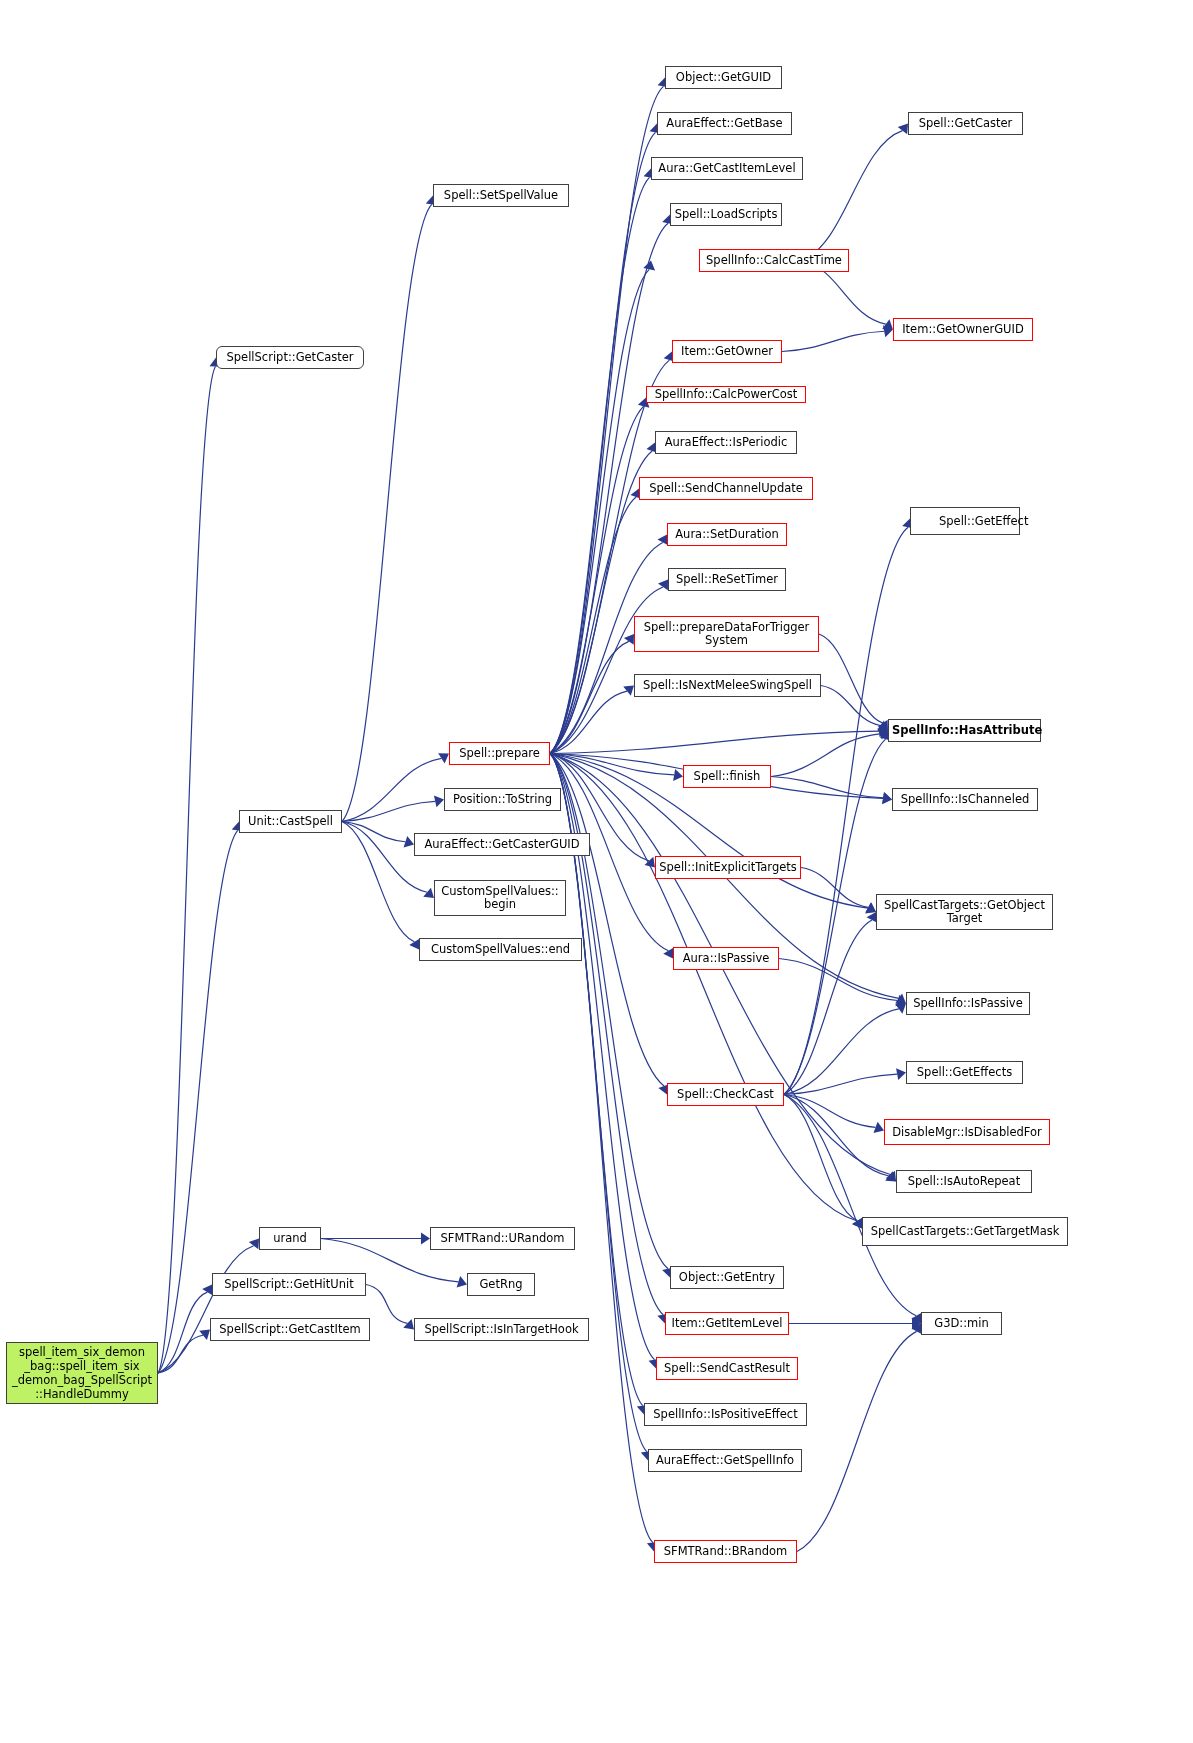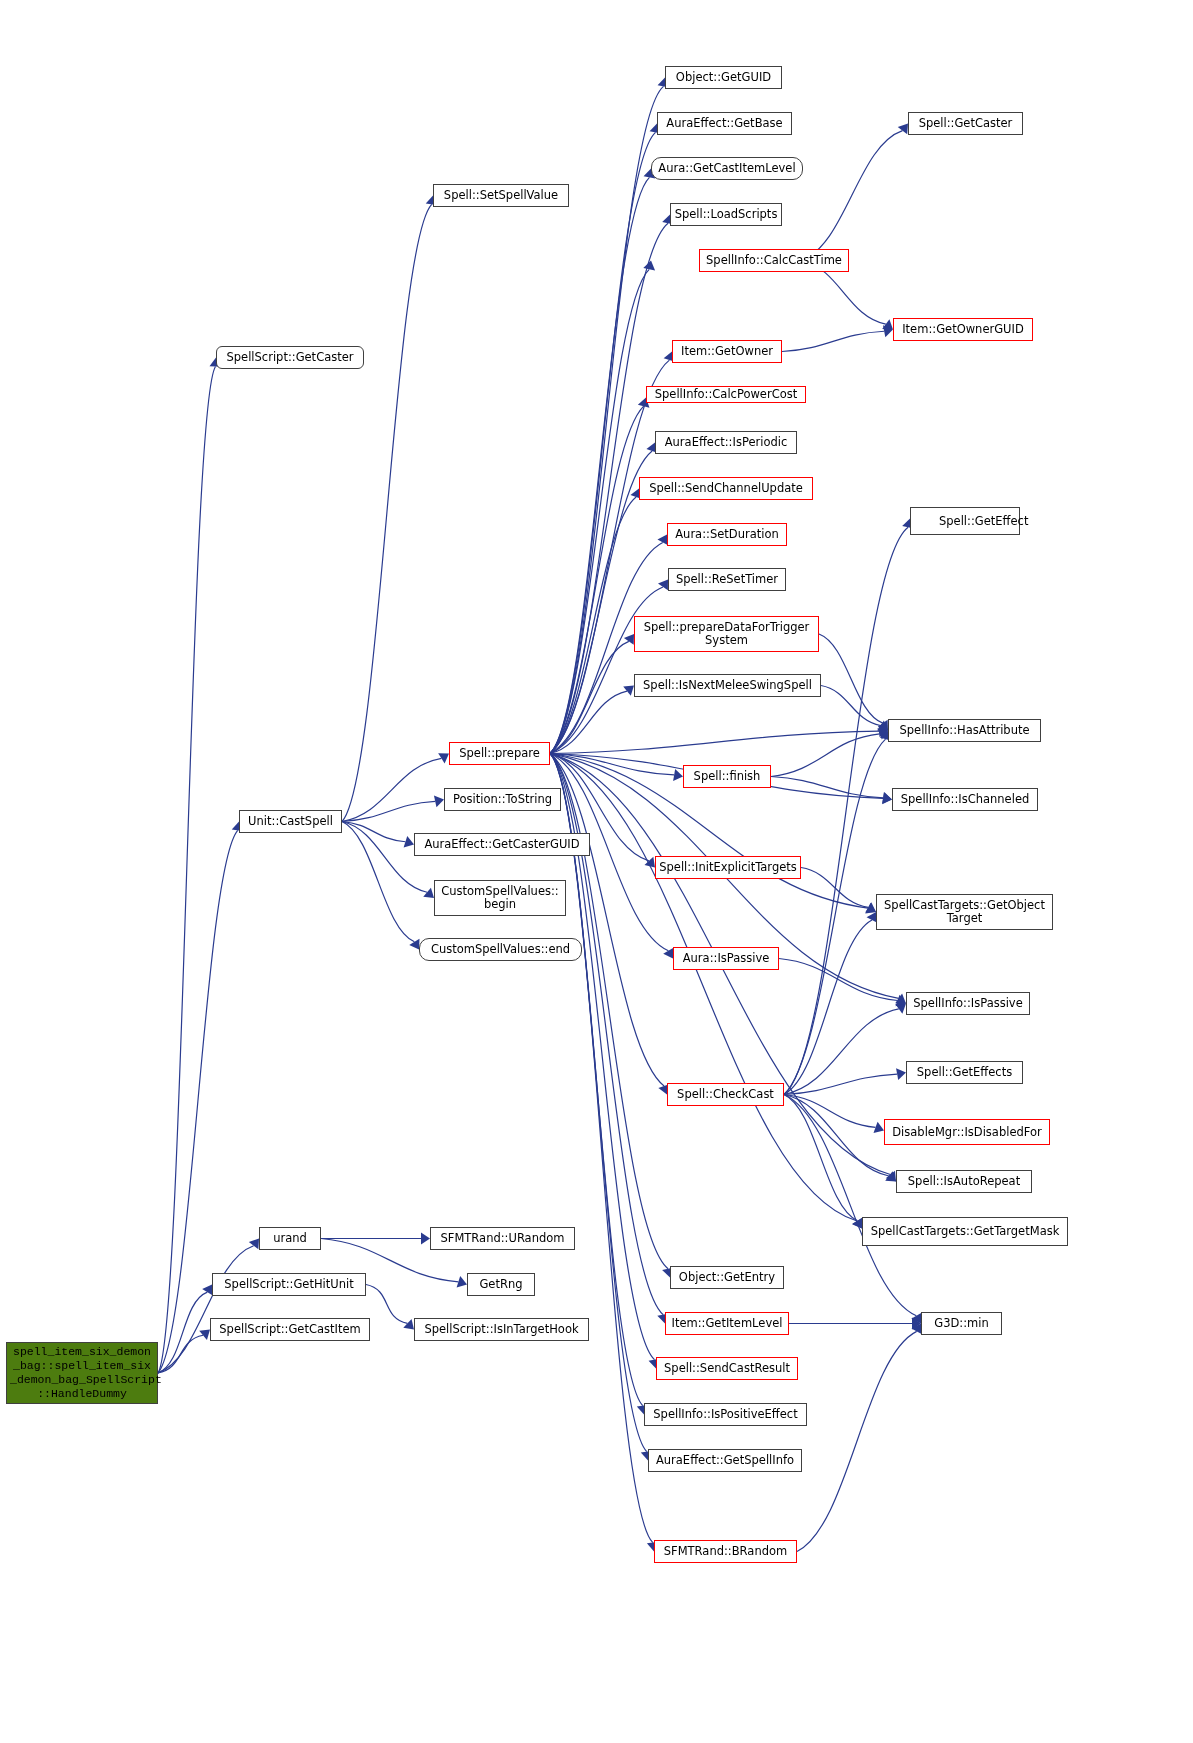--- a/index.html
+++ b/index.html
@@ -37,24 +37,23 @@
     line-height: 13px;
     color: #000000;
     letter-spacing: 0px;
     padding: 0 3px;
     white-space: pre-line;
   }
   .node.red {
     border-color: #ff0000;
   }
   .node.root {
-    background: #4d7c0f;
+    background: #bef264;
     border-color: #404040;
     line-height: 14px;
-    font-family: Liberation Mono, monospace;
   }
   .node .lbl {
     display: block;
     width: 100%;
   }
 </style>
 </head>
 <body>
 
 <div id="canvas">
@@ -186,53 +185,53 @@
       <path d="M779,958.5 C832.34,963.5625 844.176792991695,995.4316392490258 897.5167929916951,1000.4941392490258" fill="none" stroke="#2a3b8f" stroke-width="1.2"></path>
       <polygon points="906,1003.5 895.5128858243789,1006.1496105878957 899.5207001590112,994.8386679101559" fill="#2a3b8f"></polygon>
     </svg>
   <div id="node-layer">
       <div class="node root" style="left: 6px; top: 1342px; width: 152px; height: 62px;"><span class="lbl">spell_item_six_demon
 _bag::spell_item_six
 _demon_bag_SpellScript
 ::HandleDummy</span></div>
       <div class="node" style="left: 665px; top: 66px; width: 117px; height: 23px;"><span class="lbl">Object::GetGUID</span></div>
       <div class="node" style="left: 657px; top: 112px; width: 135px; height: 23px;"><span class="lbl">AuraEffect::GetBase</span></div>
-      <div class="node" style="left: 651px; top: 157px; width: 152px; height: 23px; border-radius: 10px;"><span class="lbl">Aura::GetCastItemLevel</span></div>
+      <div class="node" style="left: 651px; top: 157px; width: 152px; height: 23px;"><span class="lbl">Aura::GetCastItemLevel</span></div>
       <div class="node" style="left: 670px; top: 203px; width: 112px; height: 23px;"><span class="lbl">Spell::LoadScripts</span></div>
       <div class="node red" style="left: 651px; top: 249px; width: 150px; height: 23px; margin-left: 48px;"><span class="lbl">SpellInfo::CalcCastTime</span></div>
       <div class="node red" style="left: 672px; top: 340px; width: 110px; height: 23px;"><span class="lbl">Item::GetOwner</span></div>
       <div class="node red" style="left: 646px; top: 386px; width: 160px; height: 17px;"><span class="lbl">SpellInfo::CalcPowerCost</span></div>
       <div class="node" style="left: 655px; top: 431px; width: 142px; height: 23px;"><span class="lbl">AuraEffect::IsPeriodic</span></div>
       <div class="node red" style="left: 639px; top: 477px; width: 174px; height: 23px;"><span class="lbl">Spell::SendChannelUpdate</span></div>
       <div class="node red" style="left: 667px; top: 523px; width: 120px; height: 23px;"><span class="lbl">Aura::SetDuration</span></div>
       <div class="node" style="left: 668px; top: 568px; width: 118px; height: 23px;"><span class="lbl">Spell::ReSetTimer</span></div>
       <div class="node red" style="left: 634px; top: 616px; width: 185px; height: 36px;"><span class="lbl">Spell::prepareDataForTrigger
 System</span></div>
       <div class="node" style="left: 634px; top: 674px; width: 187px; height: 23px;"><span class="lbl">Spell::IsNextMeleeSwingSpell</span></div>
       <div class="node red" style="left: 449px; top: 742px; width: 101px; height: 23px;"><span class="lbl">Spell::prepare</span></div>
       <div class="node red" style="left: 683px; top: 765px; width: 88px; height: 23px;"><span class="lbl">Spell::finish</span></div>
       <div class="node" style="left: 444px; top: 788px; width: 117px; height: 23px;"><span class="lbl">Position::ToString</span></div>
       <div class="node" style="left: 239px; top: 810px; width: 103px; height: 23px;"><span class="lbl">Unit::CastSpell</span></div>
       <div class="node" style="left: 414px; top: 833px; width: 176px; height: 23px;"><span class="lbl">AuraEffect::GetCasterGUID</span></div>
       <div class="node red" style="left: 655px; top: 856px; width: 146px; height: 23px;"><span class="lbl">Spell::InitExplicitTargets</span></div>
       <div class="node" style="left: 434px; top: 880px; width: 132px; height: 36px;"><span class="lbl">CustomSpellValues::
 begin</span></div>
-      <div class="node" style="left: 419px; top: 938px; width: 163px; height: 23px; border-radius: 10px;"><span class="lbl">CustomSpellValues::end</span></div>
+      <div class="node" style="left: 419px; top: 938px; width: 163px; height: 23px;"><span class="lbl">CustomSpellValues::end</span></div>
       <div class="node red" style="left: 673px; top: 947px; width: 106px; height: 23px;"><span class="lbl">Aura::IsPassive</span></div>
       <div class="node red" style="left: 667px; top: 1083px; width: 117px; height: 23px;"><span class="lbl">Spell::CheckCast</span></div>
       <div class="node" style="left: 670px; top: 1266px; width: 114px; height: 23px;"><span class="lbl">Object::GetEntry</span></div>
       <div class="node red" style="left: 665px; top: 1312px; width: 124px; height: 23px;"><span class="lbl">Item::GetItemLevel</span></div>
       <div class="node red" style="left: 656px; top: 1357px; width: 142px; height: 23px;"><span class="lbl">Spell::SendCastResult</span></div>
       <div class="node" style="left: 644px; top: 1403px; width: 163px; height: 23px;"><span class="lbl">SpellInfo::IsPositiveEffect</span></div>
       <div class="node" style="left: 648px; top: 1449px; width: 154px; height: 23px;"><span class="lbl">AuraEffect::GetSpellInfo</span></div>
       <div class="node red" style="left: 654px; top: 1540px; width: 143px; height: 23px;"><span class="lbl">SFMTRand::BRandom</span></div>
       <div class="node" style="left: 908px; top: 112px; width: 115px; height: 23px;"><span class="lbl">Spell::GetCaster</span></div>
       <div class="node red" style="left: 893px; top: 318px; width: 140px; height: 23px;"><span class="lbl">Item::GetOwnerGUID</span></div>
       <div class="node" style="left: 910px; top: 507px; width: 110px; height: 28px; padding-left: 28px;"><span class="lbl">Spell::GetEffect</span></div>
-      <div class="node" style="left: 888px; top: 719px; width: 153px; height: 23px;"><span class="lbl">SpellInfo::HasAttribute</span></div>
+      <div class="node" style="left: 888px; top: 719px; width: 153px; height: 23px; font-weight: bold;"><span class="lbl">SpellInfo::HasAttribute</span></div>
       <div class="node" style="left: 892px; top: 788px; width: 146px; height: 23px;"><span class="lbl">SpellInfo::IsChanneled</span></div>
       <div class="node" style="left: 876px; top: 894px; width: 177px; height: 36px;"><span class="lbl">SpellCastTargets::GetObject
 Target</span></div>
       <div class="node" style="left: 906px; top: 992px; width: 124px; height: 23px;"><span class="lbl">SpellInfo::IsPassive</span></div>
       <div class="node" style="left: 906px; top: 1061px; width: 117px; height: 23px;"><span class="lbl">Spell::GetEffects</span></div>
       <div class="node red" style="left: 884px; top: 1119px; width: 166px; height: 26px;"><span class="lbl">DisableMgr::IsDisabledFor</span></div>
       <div class="node" style="left: 896px; top: 1170px; width: 136px; height: 23px;"><span class="lbl">Spell::IsAutoRepeat</span></div>
       <div class="node" style="left: 862px; top: 1217px; width: 206px; height: 29px;"><span class="lbl">SpellCastTargets::GetTargetMask</span></div>
       <div class="node" style="left: 921px; top: 1312px; width: 81px; height: 23px;"><span class="lbl">G3D::min</span></div>
       <div class="node" style="left: 433px; top: 184px; width: 136px; height: 23px;"><span class="lbl">Spell::SetSpellValue</span></div>

